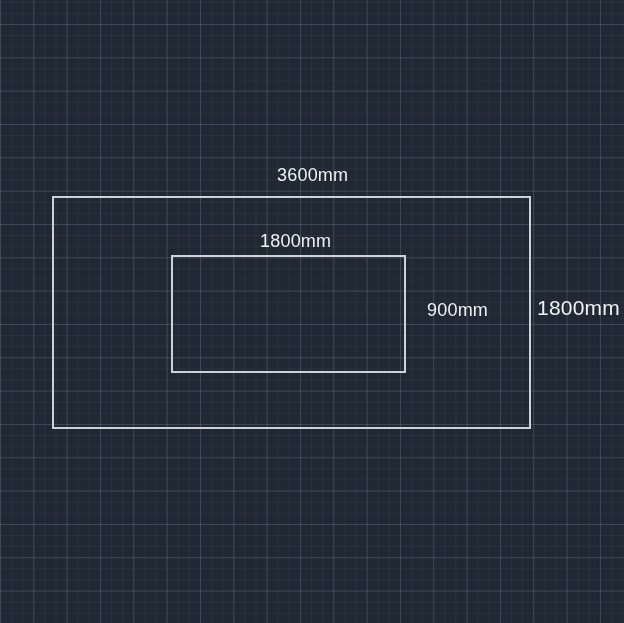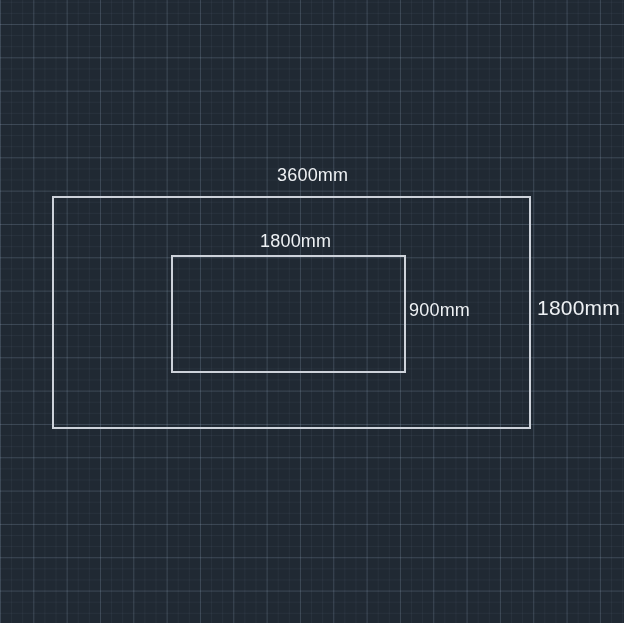--- a/index.html
+++ b/index.html
@@ -58,21 +58,21 @@
     position: absolute;
     color: #eef1f4;
     font-size: 18px;
     line-height: 1.15;
     white-space: nowrap;
     letter-spacing: 0.2px;
   }
 
   .dim-outer-width  { left: 265px; top: 165px; margin-left: 12px; }
   .dim-inner-width  { left: 260px; top: 231px; }
-  .dim-inner-height { left: 409px; top: 300px; }
+  .dim-inner-height { left: 427px; top: 300px; }
   .dim-outer-height { left: 537px; top: 296px; font-size: 21px; }
 </style>
 </head>
 <body>
 
 <div class="viewport">
 
   <div class="cad-rect rect-outer"></div>
 
   <div class="cad-rect rect-inner"></div>

